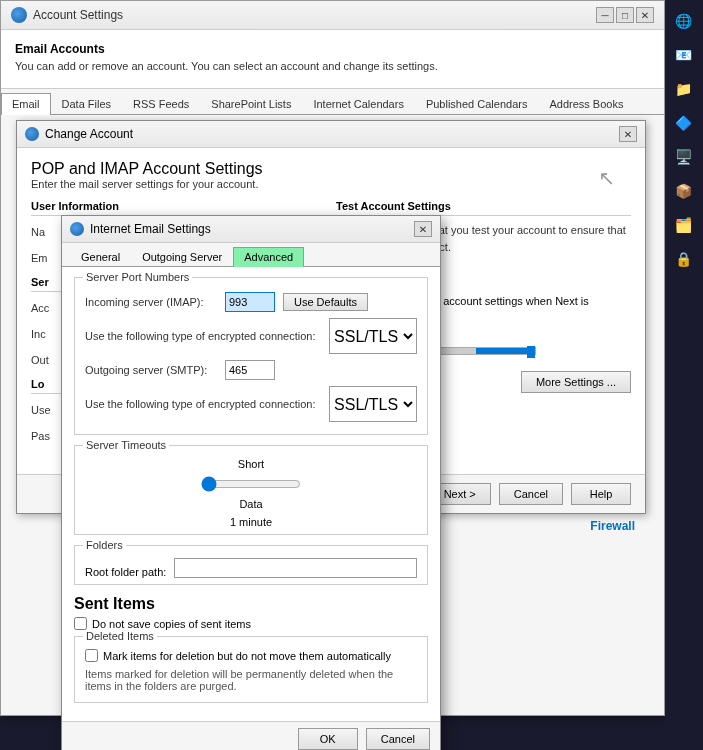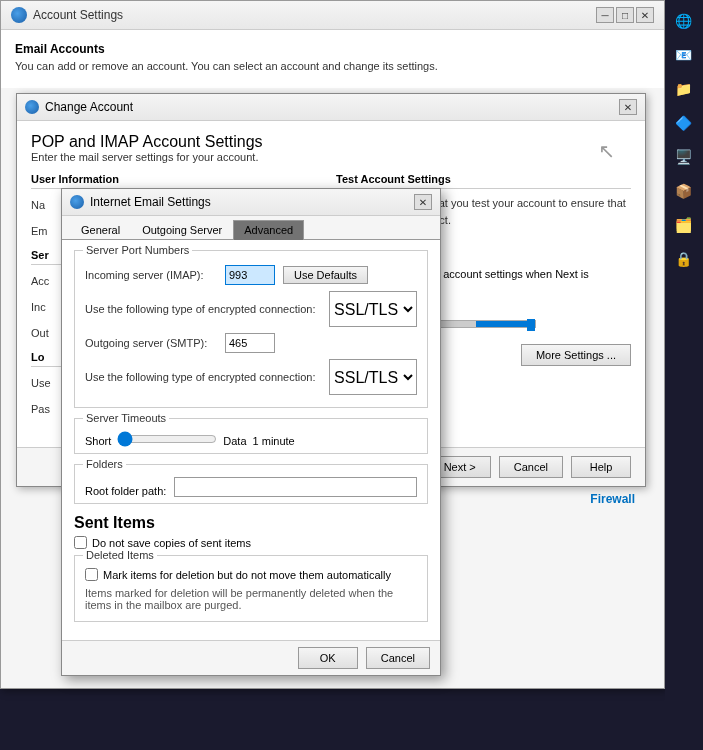--- a/index.html
+++ b/index.html
@@ -265,21 +265,21 @@
     .email-tab {
       padding: 3px 10px;
       font-size: 11px;
       border: 1px solid transparent;
       border-bottom: none;
       cursor: pointer;
       background: transparent;
     }
 
     .email-tab.active {
-      background: #737373;
+      background: #86efac;
       border-color: #999;
       border-bottom-color: white;
       margin-bottom: -1px;
     }
 
     .email-dialog-content {
       padding: 10px 12px;
     }
 
     .group-box {
@@ -371,24 +371,25 @@
 
     .timeouts-group {
       border: 1px solid #ccc;
       margin-bottom: 10px;
       padding: 8px 10px 6px;
       position: relative;
     }
 
     .slider-container {
       display: flex;
-      align-items: flex-end;
+      align-items: center;
       gap: 6px;
       margin-top: 4px;
       font-size: 11px;
+      flex-direction: column;
     }
 
     .slider {
       width: 100px;
       accent-color: #0078d7;
     }
 
     .folders-group {
       border: 1px solid #ccc;
       margin-bottom: 10px;
@@ -481,20 +482,29 @@
       <button class="window-btn">□</button>
       <button class="window-btn close">✕</button>
     </div>
   </div>
 
   <div class="window-content">
     <div class="section-title">Email Accounts</div>
     <div class="section-desc">You can add or remove an account. You can select an account and change its settings.</div>
   </div>
 
+  <div class="tabs-bar">
+    <div class="tab active">Email</div>
+    <div class="tab">Data Files</div>
+    <div class="tab">RSS Feeds</div>
+    <div class="tab">SharePoint Lists</div>
+    <div class="tab">Internet Calendars</div>
+    <div class="tab">Published Calendars</div>
+    <div class="tab">Address Books</div>
+  </div>
 
   <div class="main-body" style="height:600px;">
 
     <div class="change-account-dialog">
       <div class="dialog-title-bar">
         <div style="display:flex;align-items:center;gap:6px;">
           <div style="width:14px;height:14px;background:radial-gradient(circle at 40% 40%,#4a9fe8,#1a5fa8);border-radius:50%;"></div>
           <span>Change Account</span>
         </div>
         <button class="window-btn close">✕</button>
@@ -645,21 +655,21 @@
           </div>
         </div>
 
         <div class="deleted-group">
           <span class="group-box-title">Deleted Items</span>
           <div style="margin-top:4px;">
             <div class="checkbox-row">
               <input type="checkbox" style="">
               <span>Mark items for deletion but do not move them automatically</span>
             </div>
-            <div class="deleted-text">Items marked for deletion will be permanently deleted when the items in the mailbox are purged.</div>
+            <div class="deleted-text">Items marked for deletion will be permanently deleted when the items in the folders are purged.</div>
           </div>
         </div>
 
       </div>
 
       <div class="email-dialog-footer">
         <button class="btn">OK</button>
         <button class="btn">Cancel</button>
       </div>
     </div>

